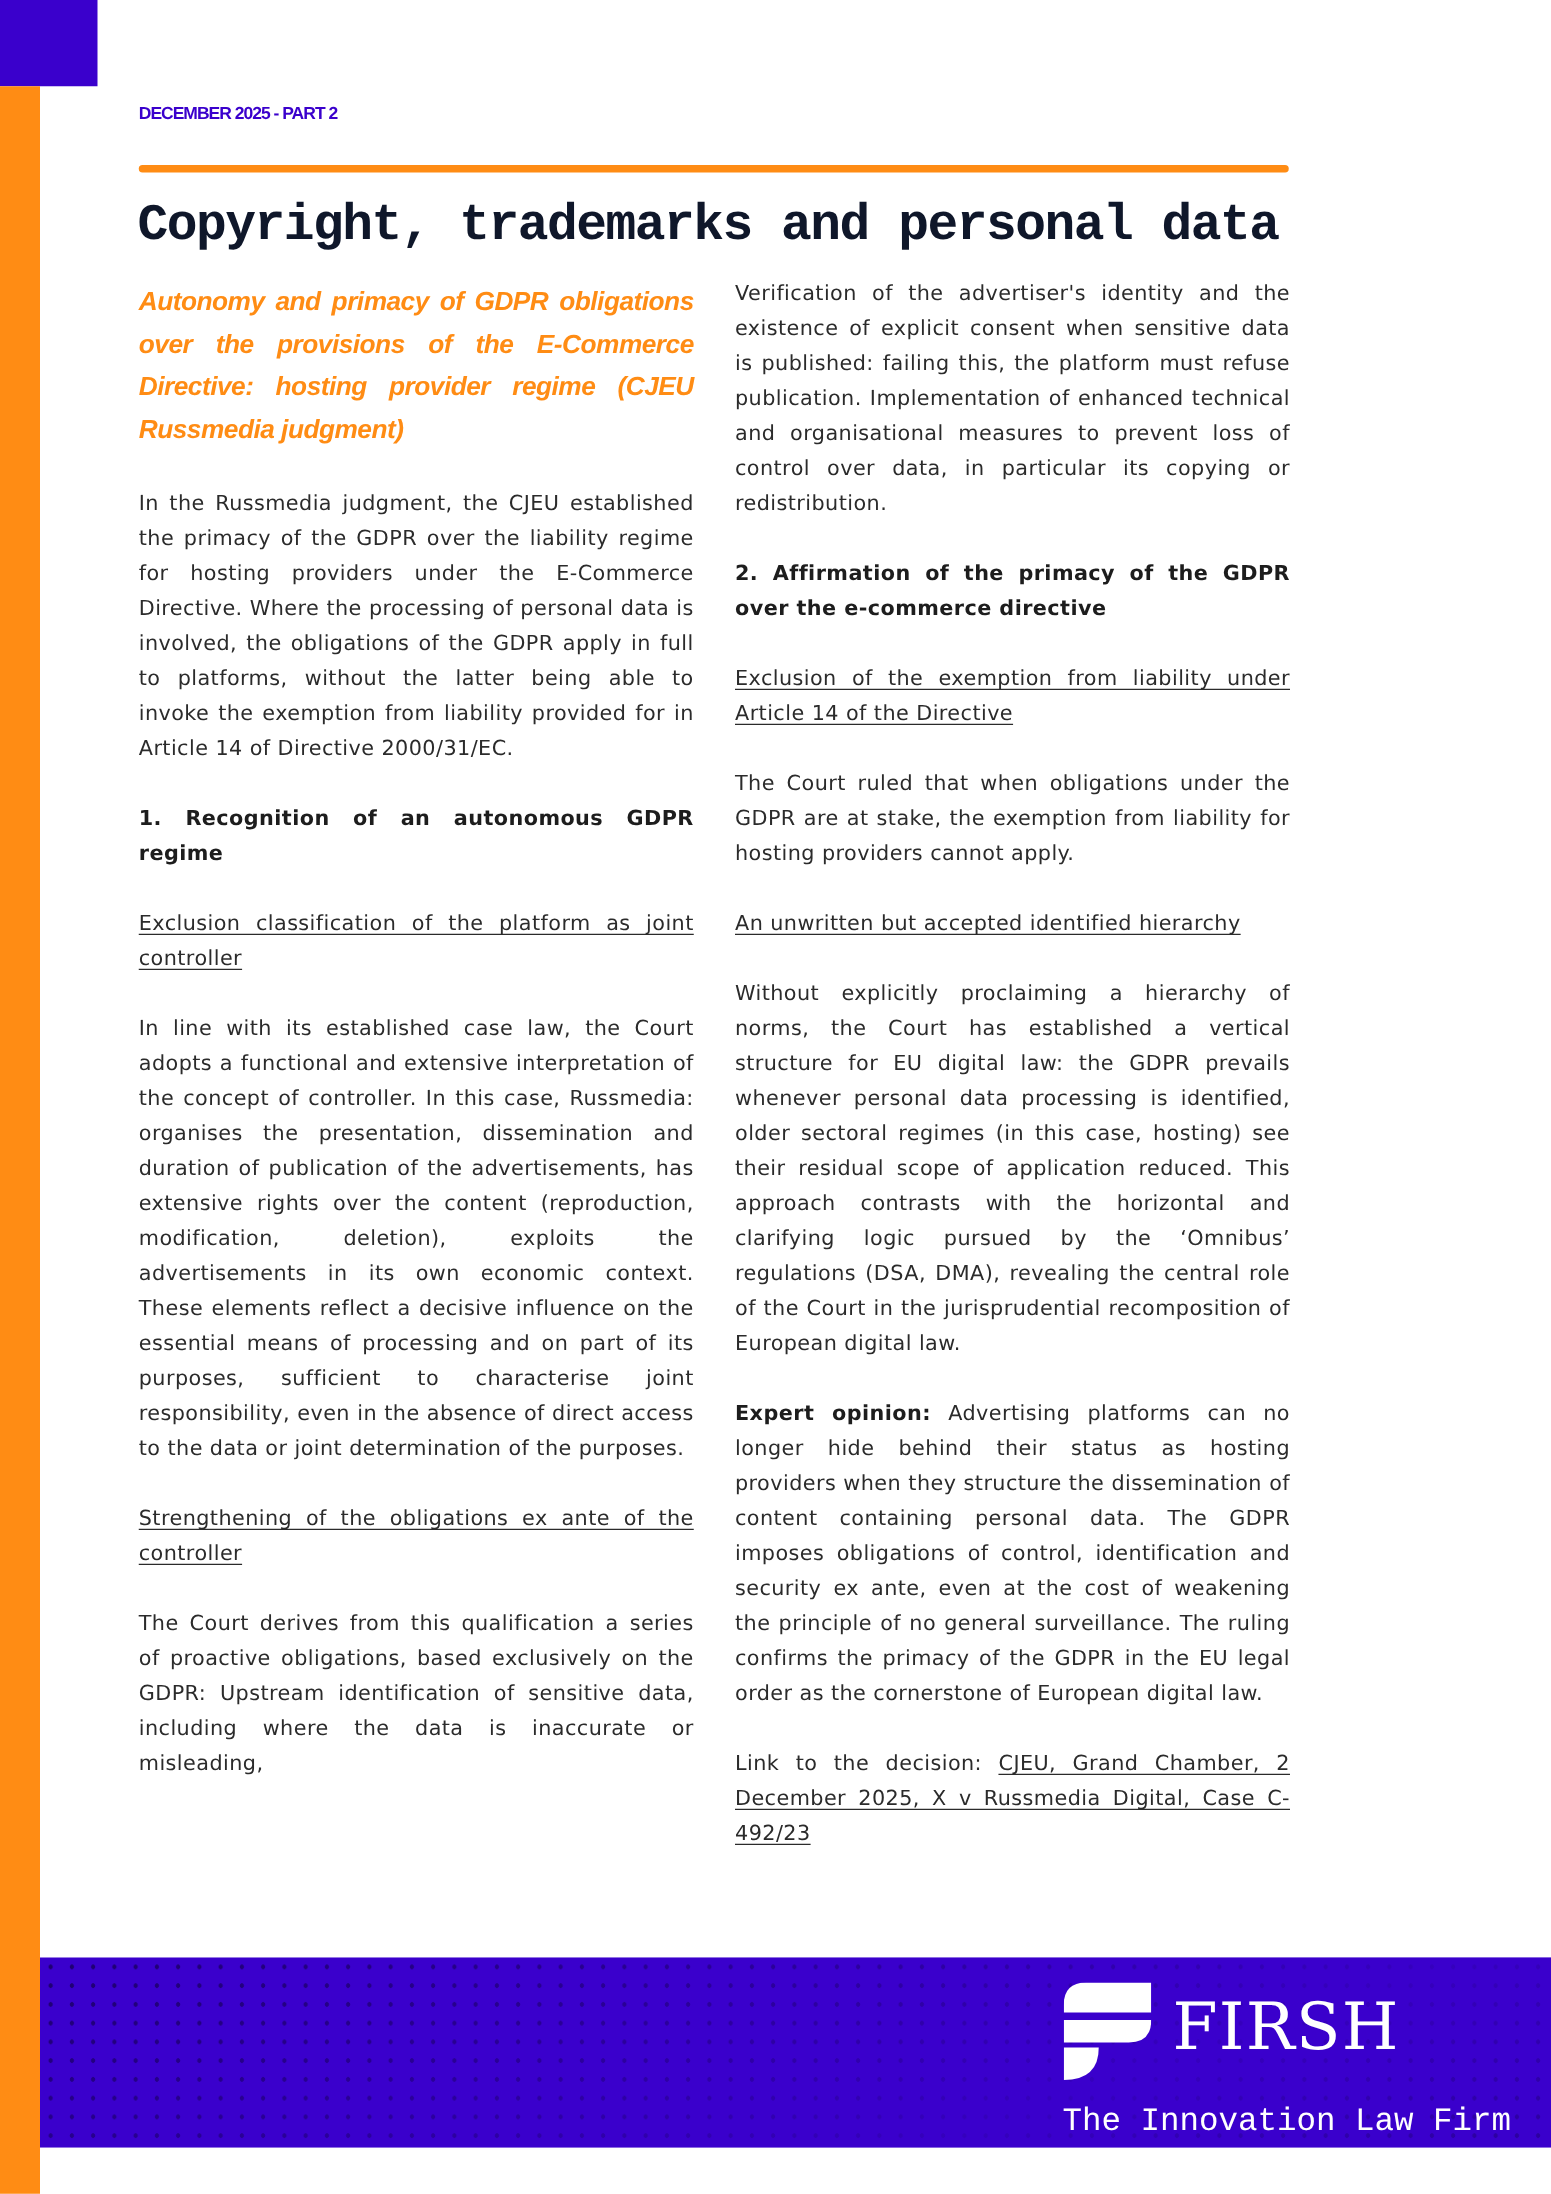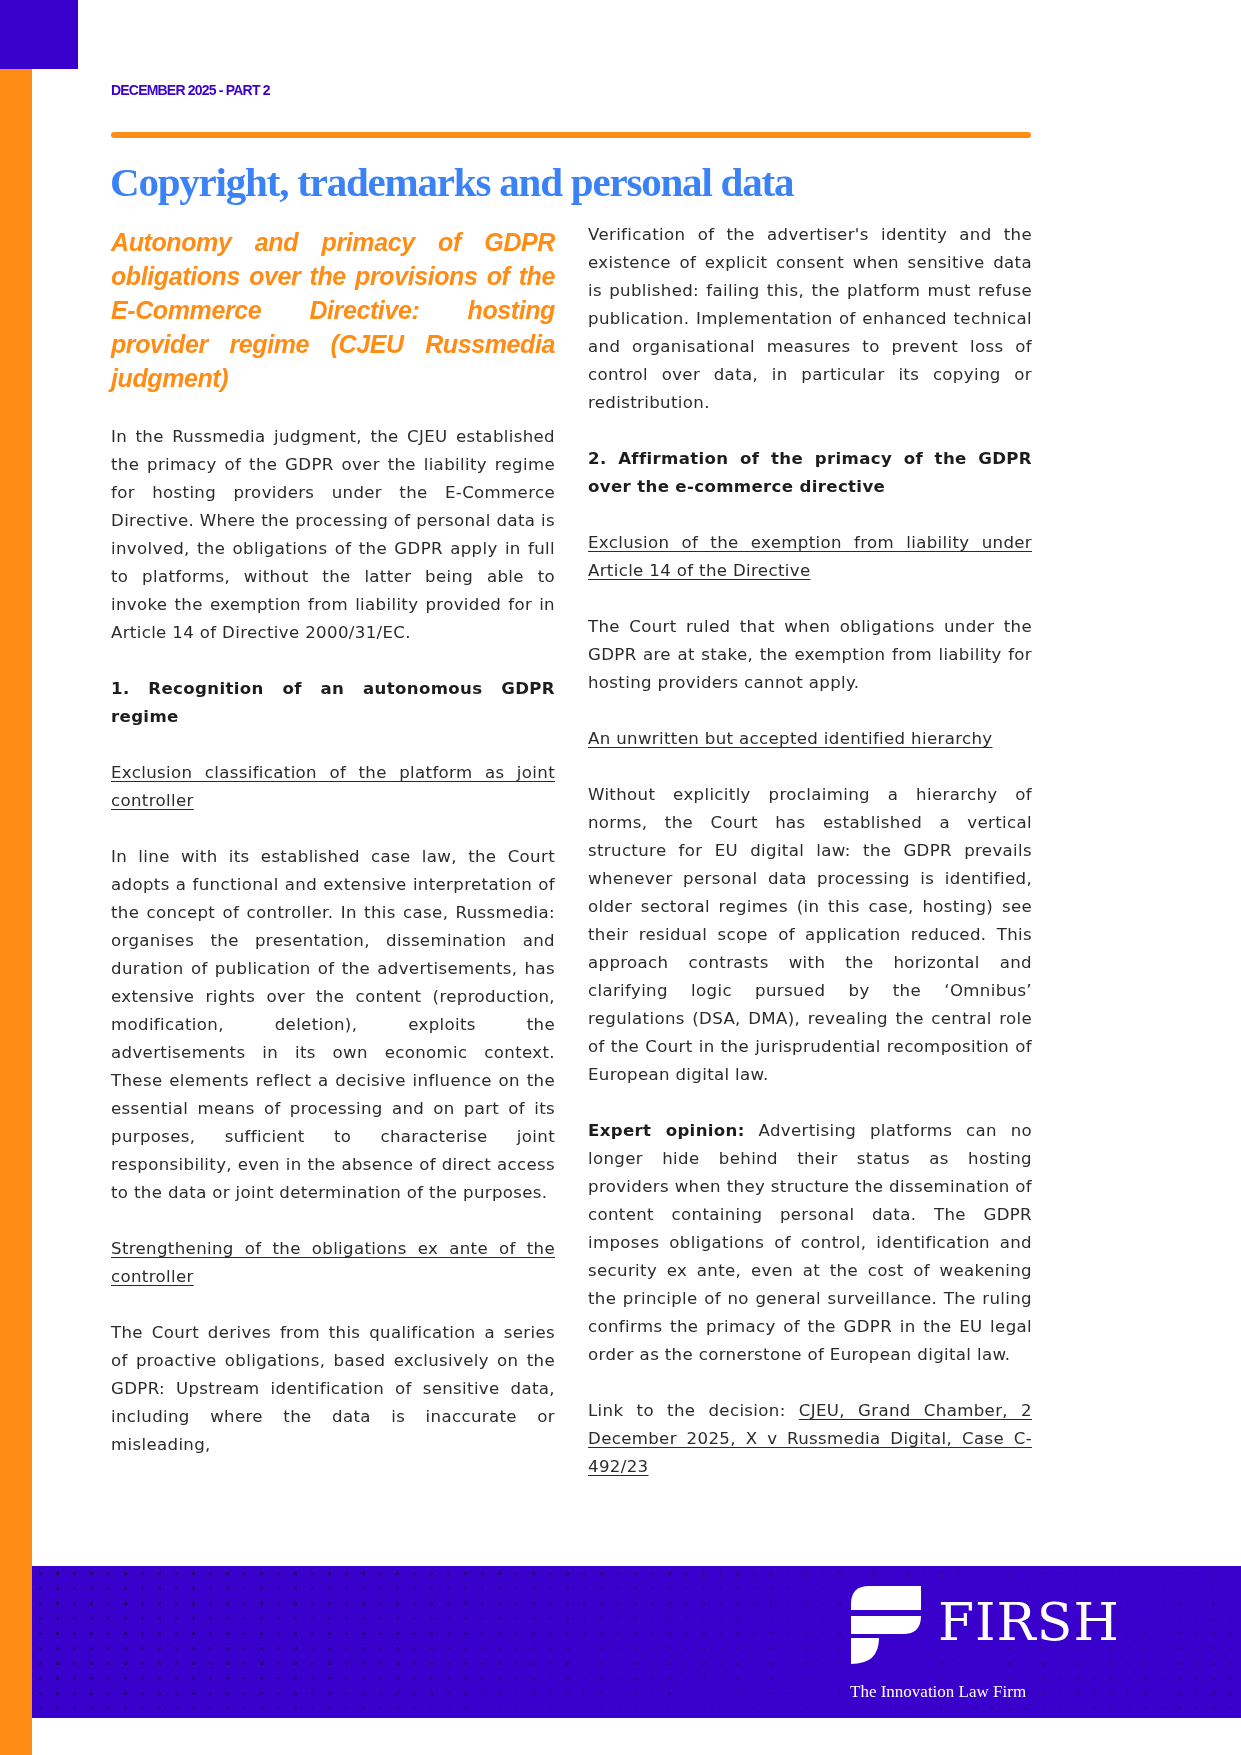--- a/index.html
+++ b/index.html
@@ -19,34 +19,34 @@
     position: absolute; left: 111px; top: 82px;
     font-family: "Liberation Sans", sans-serif; font-weight: bold;
     font-size: 14px; letter-spacing: -0.8px; color: #3a00cc;
   }
   .rule {
     position: absolute; left: 111px; top: 132px; width: 920px; height: 6px;
     border-radius: 3px; background: #ff8c14;
   }
   .page-title {
     position: absolute; left: 110px; top: 158px;
-    font-family: Liberation Serif, serif; font-weight: bold;
-    font-size: 41px; letter-spacing: -1.2px; color: #3b82f6; white-space: nowrap;
+    font-family: Liberation Mono, monospace; font-weight: bold;
+    font-size: 41px; letter-spacing: -1.2px; color: #0f172a; white-space: nowrap;
   }
   .col {
     position: absolute; width: 444px;
     font-family: "DejaVu Sans", sans-serif; font-size: 16.6px; line-height: 28px;
     color: #2b2b2b; text-align: justify; letter-spacing: 0.35px;
   }
   .col-left { left: 111px; top: 225px; }
   .col-right { left: 588px; top: 221px; }
   .col p { margin: 0 0 28px 0; }
   .subtitle {
     font-family: "Liberation Sans", sans-serif; font-weight: bold; font-style: italic;
-    color: #ff8c14; font-size: 25px; line-height: 34px; letter-spacing: -0.4px;
+    color: #ff8c14; font-size: 21px; line-height: 34px; letter-spacing: -0.4px;
     text-align: justify; margin: 0 0 10px 0;
   }
   .section-heading { font-weight: bold; color: #1d1d1d; margin: 0 0 28px 0; }
   .subheading { text-decoration: underline; text-underline-offset: 3px; margin: 0 0 28px 0; }
   .bold-lead { font-weight: bold; color: #1d1d1d; }
   .link { text-decoration: underline; text-underline-offset: 3px; color: #2b2b2b; }
   .footer {
     position: absolute; left: 32px; top: 1566px; width: 1209px; height: 152px;
     background-color: #3a00cc; overflow: hidden;
     background-image: radial-gradient(circle, rgba(20,0,80,0.75) 1.6px, transparent 2px);
@@ -56,21 +56,21 @@
     position: absolute; left: 0; top: 0; width: 100%; height: 100%;
     background: linear-gradient(160deg, rgba(58,0,204,0) 0%, rgba(58,0,204,0.55) 45%, rgba(58,0,204,0.85) 70%, rgba(58,0,204,0.5) 100%);
   }
   .logo-mark { position: absolute; left: 819px; top: 20px; width: 70px; height: 78px; }
   .logo-word {
     position: absolute; left: 906px; top: 26px;
     font-family: "DejaVu Serif", serif; font-size: 52px; color: #ffffff; letter-spacing: 1px;
   }
   .logo-tagline {
     position: absolute; left: 818px; top: 116px;
-    font-family: Liberation Serif, serif; font-size: 17px; color: #ffffff;
+    font-family: Liberation Mono, monospace; font-size: 26px; color: #ffffff;
   }
 </style>
 </head>
 <body>
 
 <div class="corner-square"></div>
 <div class="left-bar"></div>
 
 <div class="issue-label">DECEMBER 2025 - PART 2</div>
 <div class="rule"></div>

